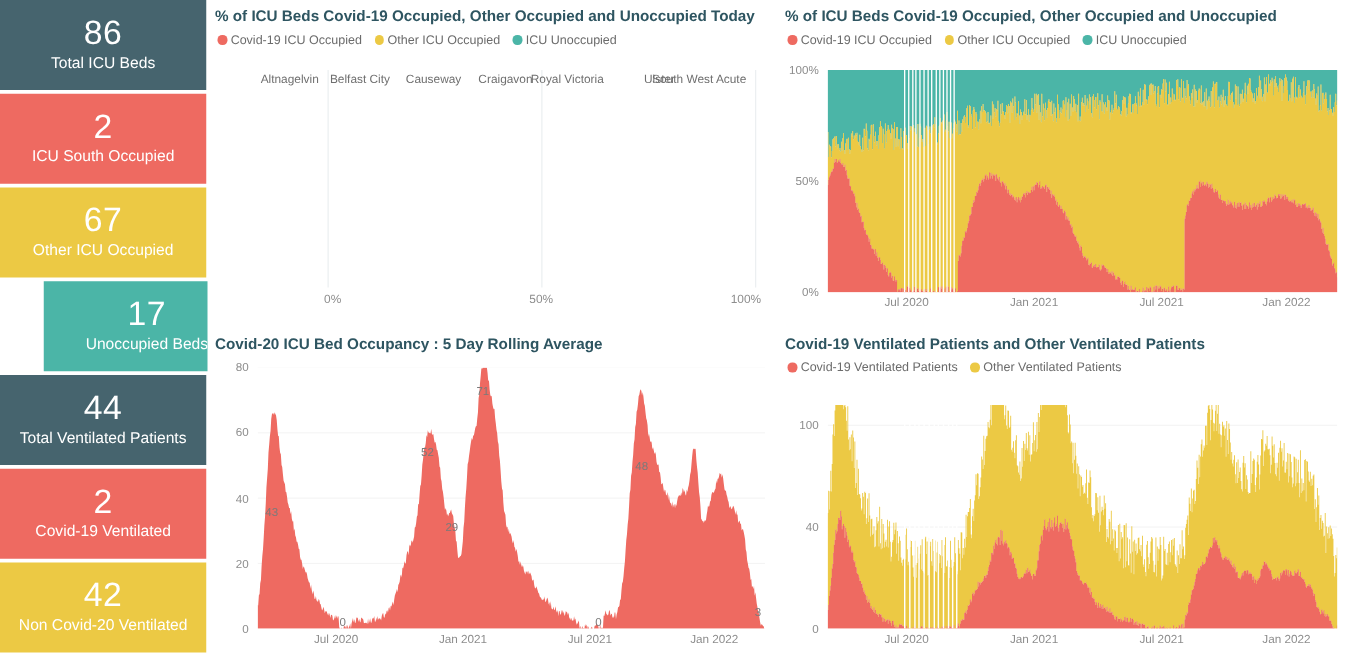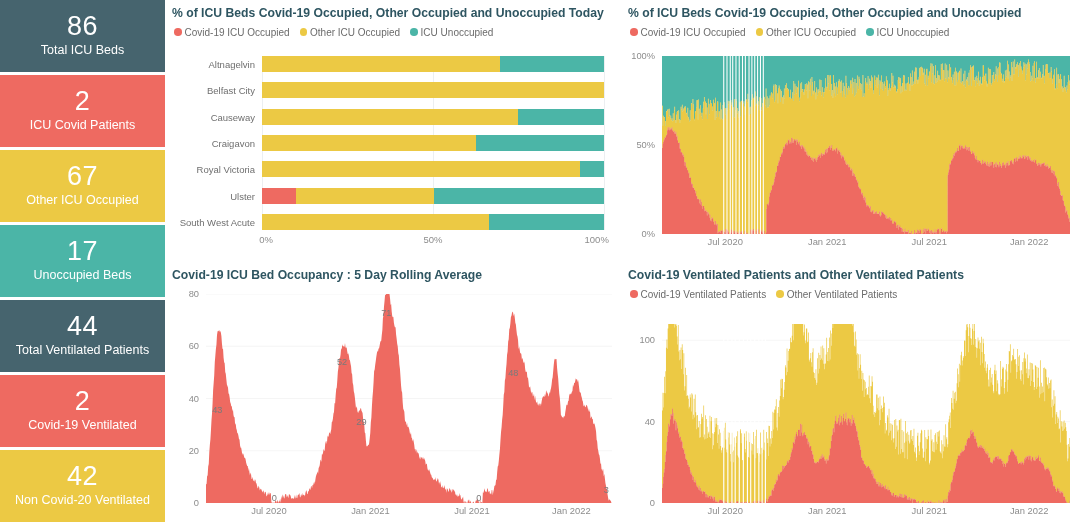--- a/index.html
+++ b/index.html
@@ -91,21 +91,21 @@
   .hbar-plot {
     position: absolute;
     left: 90px; right: 12px; top: 6px; bottom: 26px;
   }
   .hbar-gridline {
     position: absolute; top: 0; bottom: 0;
     width: 1px; background: #eceff1;
   }
   .hbar-rows {
     position: absolute; inset: 0;
-    display: flex; flex-direction: column;
+    display: flex; flex-direction: row;
     justify-content: space-between;
   }
   .hbar-row {
     position: relative;
     height: 16px;
     display: flex;
   }
   .hbar-row-label {
     position: absolute;
     right: 100%;
@@ -166,27 +166,27 @@
 
 <div class="dashboard">
 
   <div class="kpi-column" id="kpi-column">
       <div class="kpi-card" style="background: rgb(70, 100, 110);">
         <div class="kpi-value">86</div>
         <div class="kpi-label">Total ICU Beds</div>
       </div>
       <div class="kpi-card" style="background: rgb(238, 106, 97);">
         <div class="kpi-value">2</div>
-        <div class="kpi-label">ICU Covid Patients</div>
+        <div class="kpi-label">ICU South Occupied</div>
       </div>
       <div class="kpi-card" style="background: rgb(236, 201, 68);">
         <div class="kpi-value">67</div>
         <div class="kpi-label">Other ICU Occupied</div>
       </div>
-      <div class="kpi-card" style="background: rgb(75, 181, 167);">
+      <div class="kpi-card" style="background: rgb(75, 181, 167); margin-left: 35px;">
         <div class="kpi-value">17</div>
         <div class="kpi-label">Unoccupied Beds</div>
       </div>
       <div class="kpi-card" style="background: rgb(70, 100, 110);">
         <div class="kpi-value">44</div>
         <div class="kpi-label">Total Ventilated Patients</div>
       </div>
       <div class="kpi-card" style="background: rgb(238, 106, 97);">
         <div class="kpi-value">2</div>
         <div class="kpi-label">Covid-19 Ventilated</div>
@@ -310,21 +310,21 @@
       <div class="ts-xaxis" id="pct-xaxis">
           <span class="ts-xlabel" style="left: 15.5%;">Jul 2020</span>
           <span class="ts-xlabel" style="left: 40.5%;">Jan 2021</span>
           <span class="ts-xlabel" style="left: 65.5%;">Jul 2021</span>
           <span class="ts-xlabel" style="left: 90%;">Jan 2022</span>
         </div>
     </div>
   </div>
 
   <div class="panel panel-rolling">
-    <div class="panel-title">Covid-19 ICU Bed Occupancy : 5 Day Rolling Average</div>
+    <div class="panel-title">Covid-20 ICU Bed Occupancy : 5 Day Rolling Average</div>
     <div class="ts-wrap" style="top:26px;">
       <div class="ts-yaxis" id="roll-yaxis">
           <span class="ts-ylabel" style="top: 100%;">0</span>
           <span class="ts-ylabel" style="top: 75%;">20</span>
           <span class="ts-ylabel" style="top: 50%;">40</span>
           <span class="ts-ylabel" style="top: 25%;">60</span>
           <span class="ts-ylabel" style="top: 0%;">80</span>
         </div>
       <div class="ts-plot" id="roll-plot">
         <svg class="ts-svg" viewBox="0 0 1000 400" preserveAspectRatio="none" id="roll-svg">

